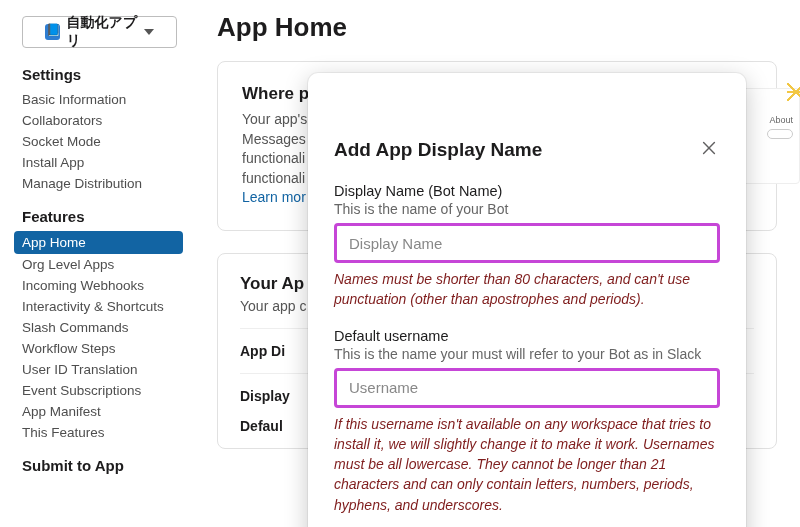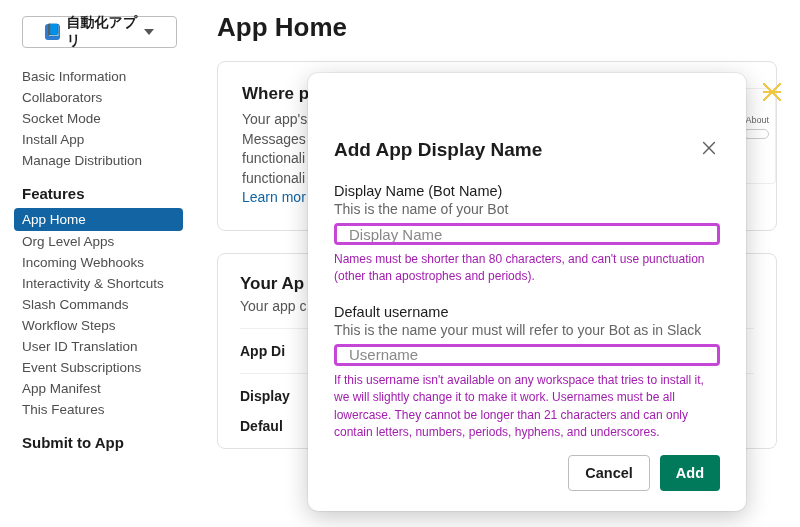--- a/index.html
+++ b/index.html
@@ -115,21 +115,21 @@
     font-weight: 700;
     font-size: 14px;
   }
   .inner-row:first-of-type { border-top: none; padding-top: 10px; }
   .card-sub {
     font-size: 14px; color: #555; margin-bottom: 14px;
   }
   
   .preview-stub {
     position: absolute;
-    right: 24px;
+    right: 0;
     top: 88px;
     width: 60px;
     height: 96px;
     border: 1px solid #eee;
     border-radius: 4px;
     background: #fff;
   }
   .preview-stub::before {
     content: "";
     position: absolute;
@@ -185,35 +185,36 @@
     color: #1d1c1d;
     margin-bottom: 2px;
   }
   .field-sub {
     font-size: 14px;
     color: #666;
     margin-bottom: 6px;
   }
   .field-input {
     width: 100%;
-    height: 22px;
+    height: 40px;
     border: 3px solid #c646d7;
     border-radius: 4px;
     padding: 0 12px;
     font-size: 15px;
     color: #444;
     outline: none;
     margin-bottom: 6px;
   }
   .field-input::placeholder { color: #888; }
   .field-help {
-    font-size: 12px;
-    color: #a21caf;
+    font-size: 14px;
+    color: #7f1d1d;
     line-height: 1.45;
     margin-bottom: 18px;
+    font-style: italic;
   }
   .modal-actions {
     display: flex;
     justify-content: flex-end;
     gap: 10px;
     margin-top: 4px;
   }
   .btn {
     height: 36px;
     padding: 0 16px;
@@ -240,20 +241,21 @@
 
   <aside class="sidebar">
     <div class="workspace-select">
       <span class="ws-left">
         <span class="ws-icon"></span>
         <span>自動化アプリ</span>
       </span>
       <span class="chevron"></span>
     </div>
 
+    <div class="side-head">Settings</div>
     <div class="side-item">Basic Information</div>
     <div class="side-item">Collaborators</div>
     <div class="side-item">Socket Mode</div>
     <div class="side-item">Install App</div>
     <div class="side-item">Manage Distribution</div>
 
     <div class="side-head">Features</div>
     <div class="side-item active">App Home</div>
     <div class="side-item">Org Level Apps</div>
     <div class="side-item">Incoming Webhooks</div>

